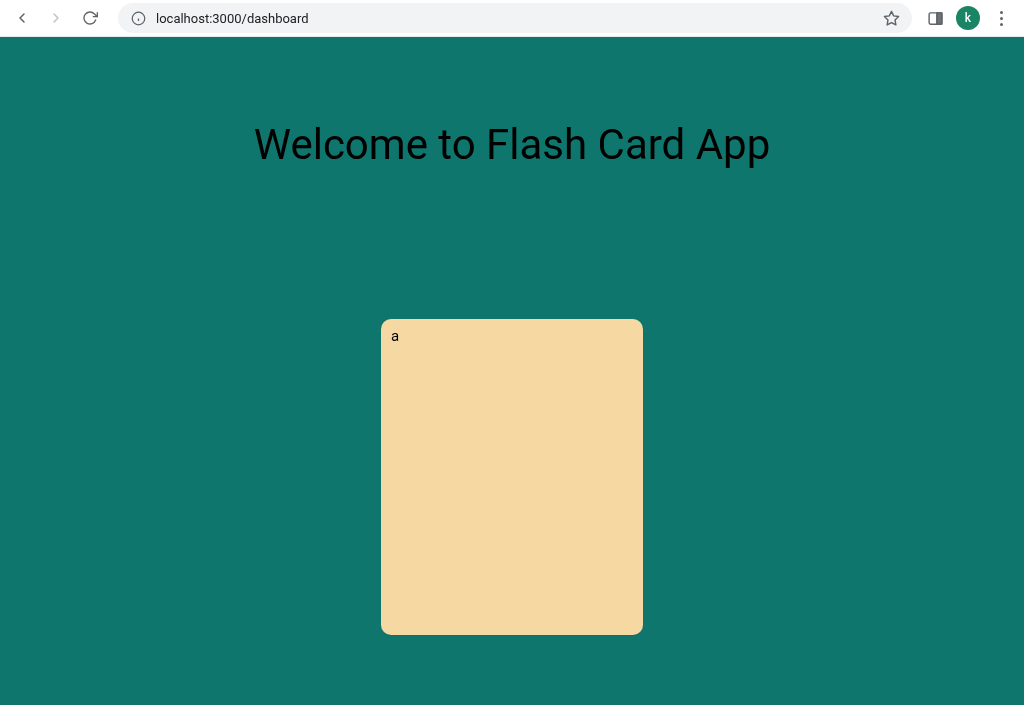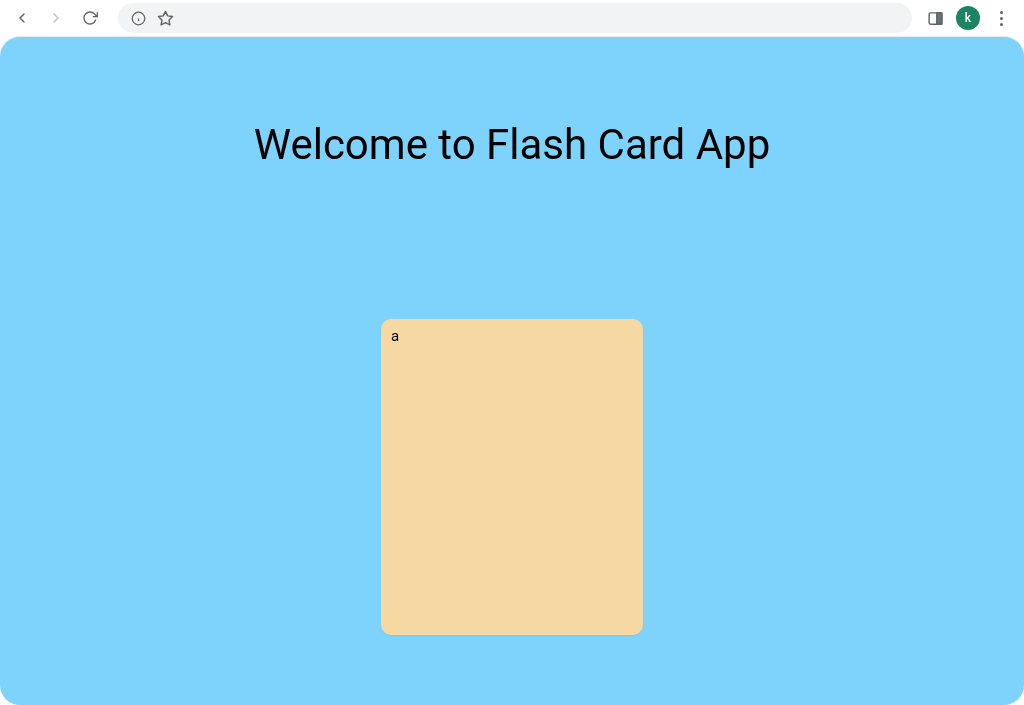--- a/index.html
+++ b/index.html
@@ -103,25 +103,24 @@
       gap: 3px;
       cursor: pointer;
     }
     .menu-dots span {
       width: 3px;
       height: 3px;
       border-radius: 50%;
       background: #5f6368;
     }
     .content-area {
-      background: #7dd3fc;
+      background: #0f766e;
       height: calc(705px - 36px);
       border-top: 1px solid #e8eaed;
       padding-top: 28px;
-      border-radius: 20px;
     }
     .page-title {
       text-align: center;
       font-size: 42px;
       font-weight: 400;
       color: #000;
       margin-top: 55px;
       margin-bottom: 150px;
     }
     .flash-card {
@@ -158,20 +157,21 @@
   </div>
 
   <div class="address-bar">
     <span class="info-icon">
       <svg width="15" height="15" viewBox="0 0 24 24" fill="none" stroke="currentColor" stroke-width="2">
           <circle cx="12" cy="12" r="10"></circle>
           <line x1="12" y1="8" x2="12" y2="8"></line>
           <line x1="12" y1="12" x2="12" y2="16"></line>
         </svg>
     </span>
+    <span class="url-text">localhost:3000/dashboard</span>
     <span class="star-icon">
       <svg width="17" height="17" viewBox="0 0 24 24" fill="none" stroke="currentColor" stroke-width="2" stroke-linejoin="round">
           <polygon points="12 2 15.09 8.26 22 9.27 17 14.14 18.18 21.02 12 17.77 5.82 21.02 7 14.14 2 9.27 8.91 8.26 12 2"></polygon>
         </svg>
     </span>
   </div>
 
   <div class="toolbar-right">
     <span class="ext-icon">
       <svg width="17" height="17" viewBox="0 0 24 24" fill="none" stroke="currentColor" stroke-width="2">

